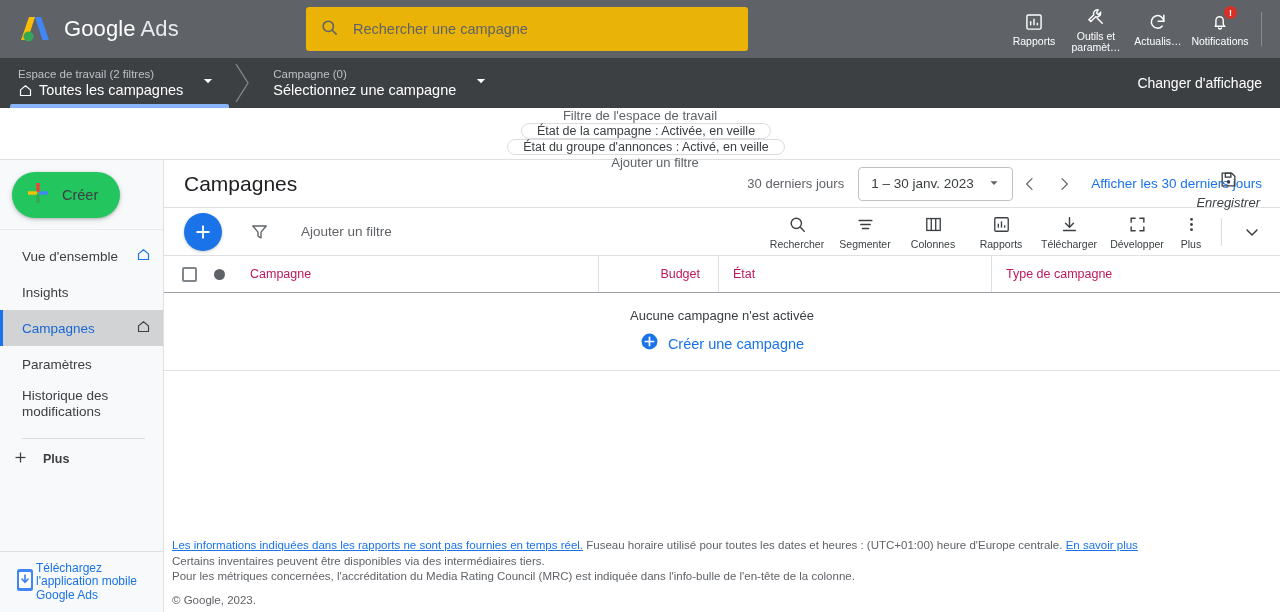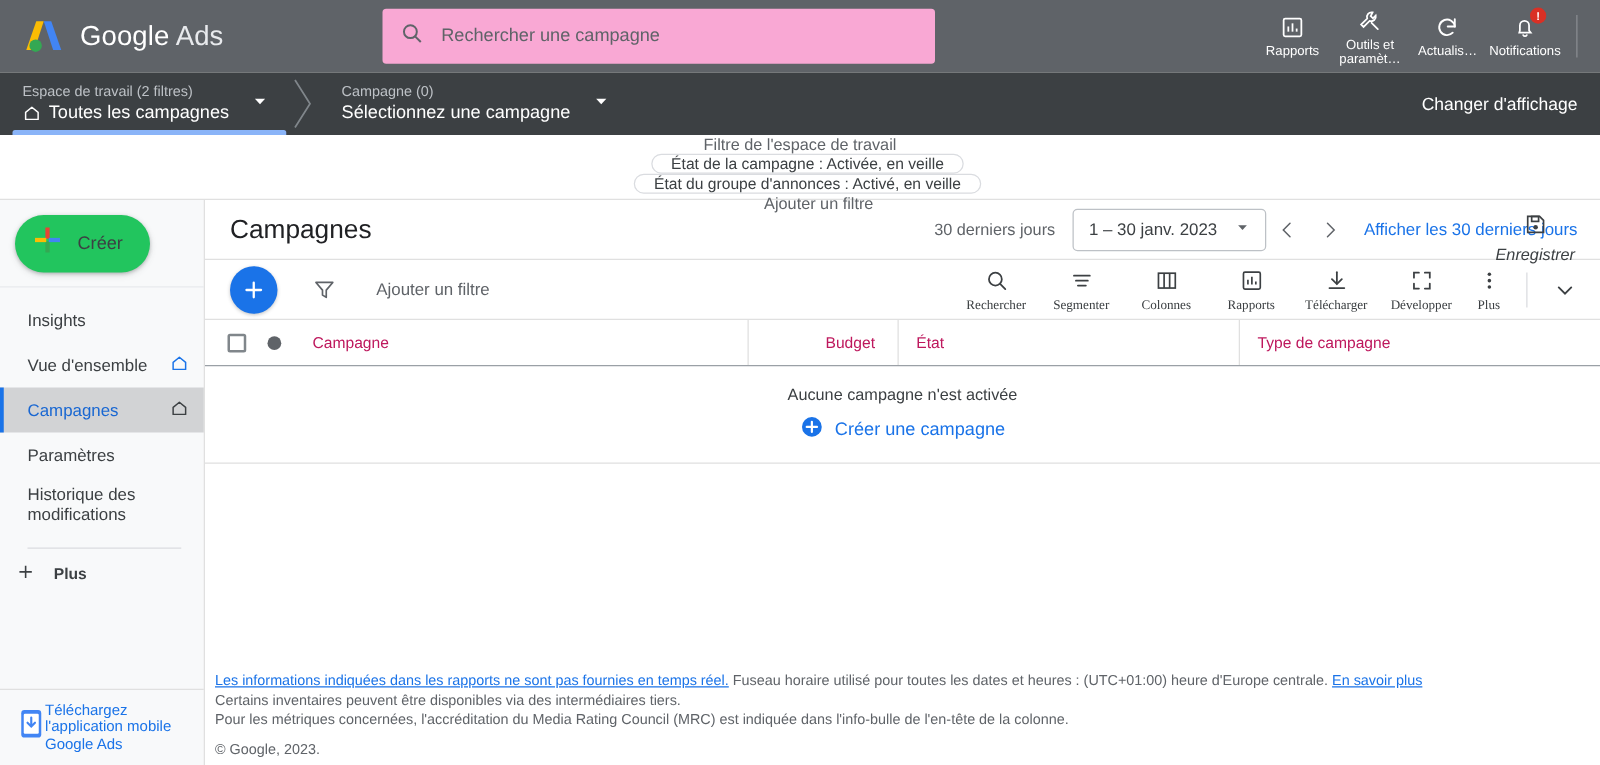--- a/index.html
+++ b/index.html
@@ -14,21 +14,21 @@
   .topbar {
     height: 58px; background: #5f6368;
     display: flex; align-items: center; position: relative;
   }
   .brand { display: flex; align-items: center; padding-left: 18px; width: 290px; }
   .ads-logo { width: 34px; height: 30px; position: relative; margin-right: 12px; }
   .brand-text { color: #fff; font-size: 22px; letter-spacing: .1px; }
   .brand-text .light { color: #e8eaed; }
 
   .searchbox {
-    width: 442px; height: 44px; background: #f9a8d4; border-radius: 3px;
+    width: 442px; height: 44px; background: #eab308; border-radius: 3px;
     display: flex; align-items: center; padding: 0 14px; margin-left: 16px;
   }
   .searchbox .ph { color: #5f6368; font-size: 14.5px; margin-left: 14px; }
 
   .top-actions { display: flex; align-items: center; margin-left: auto; padding-right: 8px; height: 58px; }
   .tb-item {
     width: 62px; height: 58px; display: flex; flex-direction: column;
     align-items: center; justify-content: center; position: relative; cursor: pointer;
   }
   .tb-item .ic { height: 22px; display: flex; align-items: center; justify-content: center; }
@@ -146,21 +146,21 @@
     height: 48px; display: flex; align-items: center; border-bottom: 1px solid #e0e0e0;
     padding-left: 20px; position: relative;
   }
   .fab {
     width: 38px; height: 38px; border-radius: 50%; background: #1a73e8;
     display: flex; align-items: center; justify-content: center; cursor: pointer;
     box-shadow: 0 1px 3px rgba(60,64,67,.3);
   }
   .funnel { margin-left: 28px; cursor: pointer; display: flex; }
   .tb-addfilter { color: #5f6368; font-size: 13.5px; margin-left: 32px; cursor: pointer; }
-  .tools { margin-left: auto; display: flex; align-items: center; padding-right: 8px; font-family: Liberation Serif, serif; }
+  .tools { margin-left: auto; display: flex; align-items: center; padding-right: 8px; }
   .tool {
     display: flex; flex-direction: column; align-items: center; justify-content: center;
     width: 68px; cursor: pointer;
   }
   .tool .ic { height: 22px; display: flex; align-items: center; }
   .tool .lbl { font-size: 10.5px; color: #3c4043; margin-top: 3px; white-space: nowrap; }
   .tool.narrow { width: 40px; }
   .t-div { width: 1px; height: 28px; background: #dadce0; margin: 0 10px; }
   .expander { width: 40px; display: flex; align-items: center; justify-content: center; cursor: pointer; }
 
@@ -344,30 +344,30 @@
             <rect x="2" y="10.3" width="9" height="3.4" fill="#fbbc04"></rect>
             <rect x="13" y="10.3" width="9" height="3.4" fill="#4285f4"></rect>
           </svg>
         </span>
         <span class="lbl">Créer</span>
       </div>
     </div>
 
     <div class="nav">
       <div class="nav-item">
-        <span class="txt">Insights</span>
-      </div>
-
-      <div class="nav-item">
         <span class="txt">Vue d'ensemble</span>
         <span>
           <svg width="15" height="15" viewBox="0 0 24 24" fill="none" stroke="#1a73e8" stroke-width="1.9" stroke-linejoin="round">
               <path d="M4 11 L12 4.5 L20 11 V20 H4 Z"></path>
             </svg>
         </span>
+      </div>
+
+      <div class="nav-item">
+        <span class="txt">Insights</span>
       </div>
 
       <div class="nav-item active">
         <span class="txt">Campagnes</span>
         <span>
           <svg width="15" height="15" viewBox="0 0 24 24" fill="none" stroke="#3c4043" stroke-width="1.9" stroke-linejoin="round">
               <path d="M4 11 L12 4.5 L20 11 V20 H4 Z"></path>
             </svg>
         </span>
       </div>

